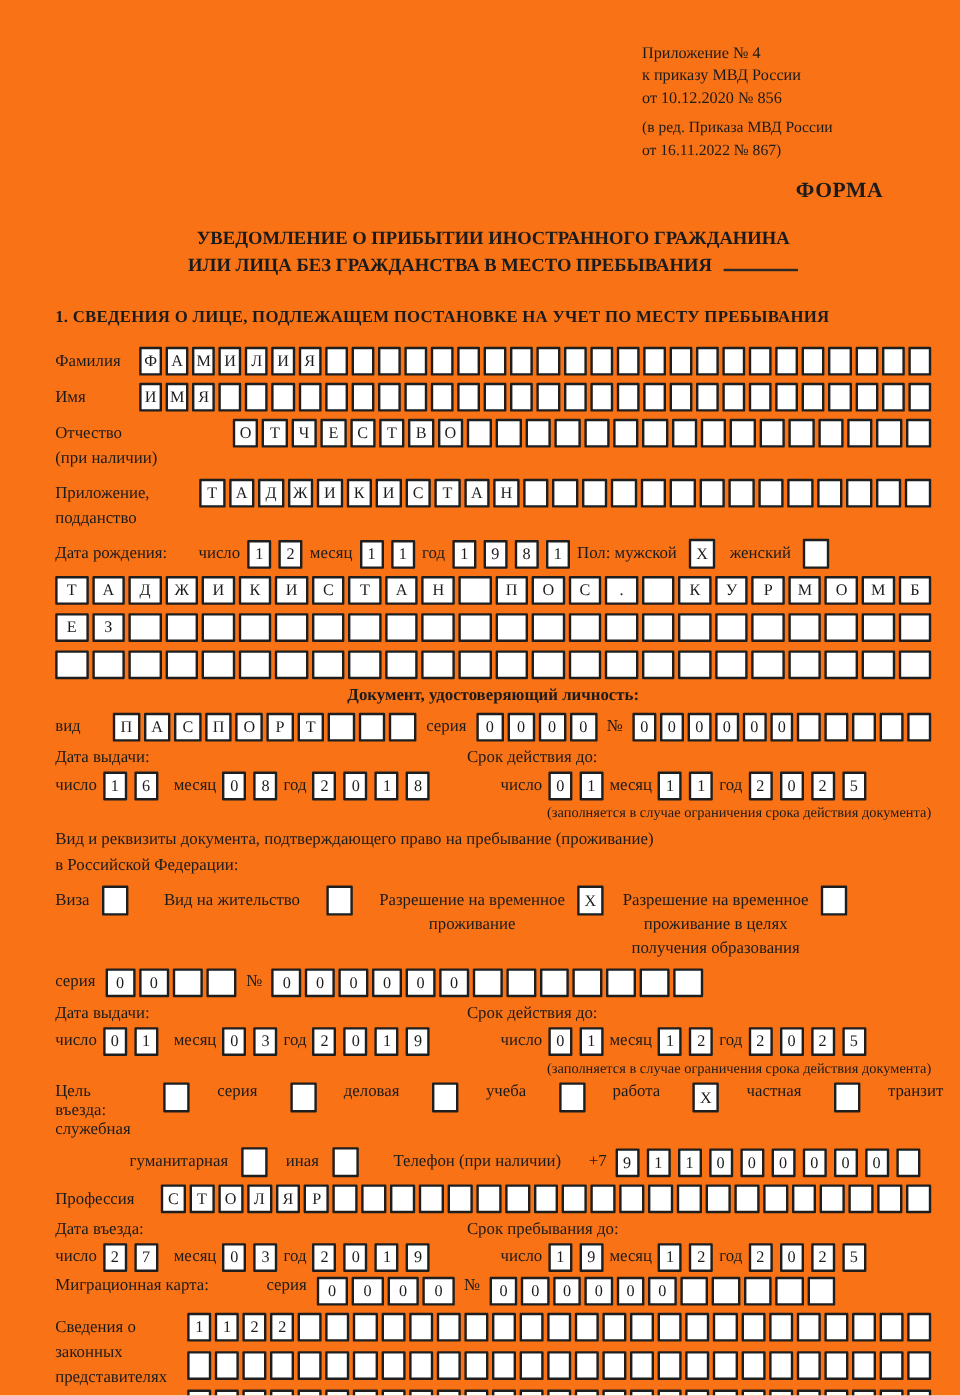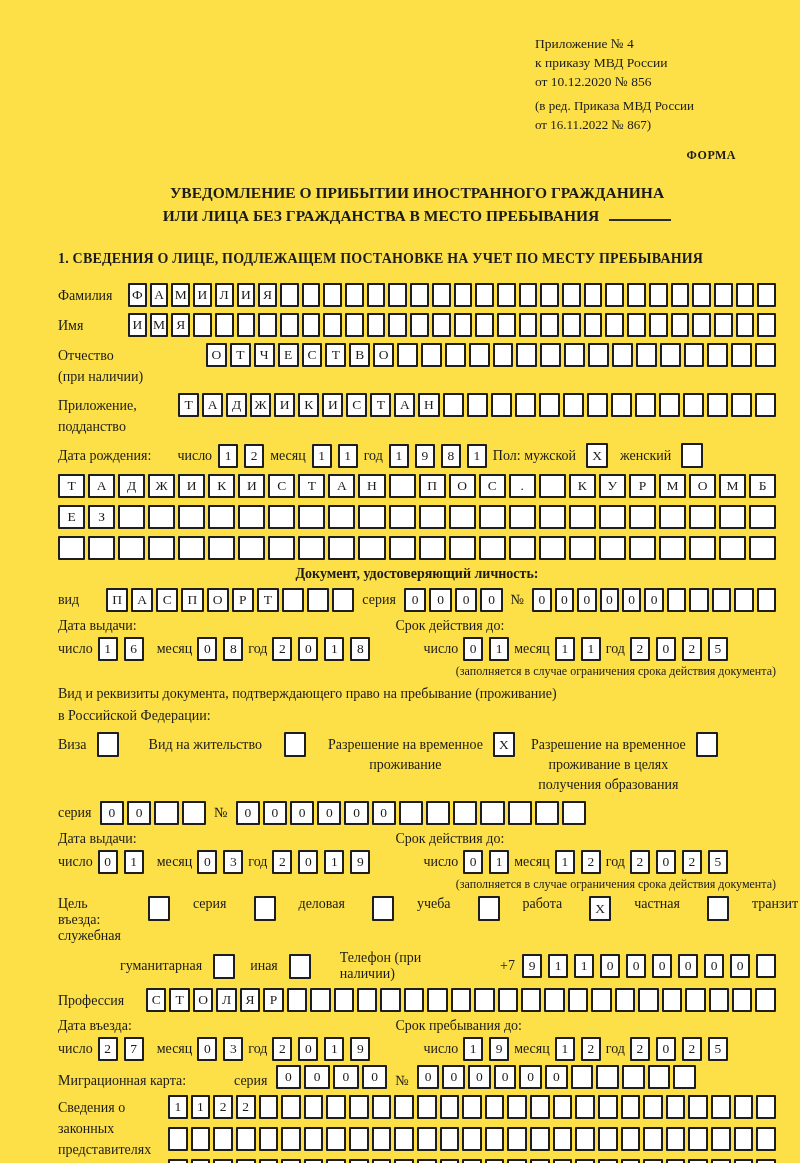--- a/index.html
+++ b/index.html
@@ -1,25 +1,25 @@
 <!DOCTYPE html>
 <html><head>
 <meta charset="utf-8">
 <style>
   html,body { margin:0; padding:0; background:#ffffff; }
   .page {
     position:relative; width:800px; height:1163px; box-sizing:border-box;
-    background:#fde047; color:#1b1b1b;
+    background:#f97316; color:#1b1b1b;
     font-family:"Liberation Serif", serif; font-size:14px;
-    padding:34px 24px 14px 58px; overflow:hidden;
+    padding:34px 24px 14px 46px; overflow:hidden;
   }
   
   .hdr { width:235px; margin-left:auto; margin-right:6px; line-height:19px; font-size:13.5px; }
   .hdr .rev { margin-top:5px; font-size:13px; }
-  .forma { text-align:right; margin:14px 40px 0 0; font-weight:bold; font-size:12px; letter-spacing:0.5px; }
+  .forma { text-align:right; margin:14px 40px 0 0; font-weight:bold; font-size:18px; letter-spacing:0.5px; }
   
   .title { text-align:center; font-weight:bold; font-size:15.5px; line-height:23px; margin-top:18px; }
   .t-underline { display:inline-block; width:62px; border-bottom:2.5px solid #2a2a2a; margin-left:10px; }
   .section-h { font-weight:bold; font-size:14px; margin-top:24px; letter-spacing:0.2px; }
   .fields { margin-top:16px; }
   
   .frow { display:flex; align-items:flex-start; margin-bottom:6px; }
   .flabel { flex-shrink:0; line-height:21px; padding-top:2px; }
   
   .cells { display:flex; gap:3px; }
@@ -656,21 +656,21 @@
           <div class="cells fixed">
               <span class="cell">2</span>
               <span class="cell">0</span>
               <span class="cell">2</span>
               <span class="cell">5</span>
             </div>
         </div>
       </div>
     </div>
 
-    <div class="frow" style="align-items:flex-end; gap:8px; margin-right:80px; margin-top:4px;">
+    <div class="frow" style="align-items:flex-start; gap:8px; margin-right:80px; margin-top:4px;">
       <span style="width:168px">Миграционная карта:</span>
       <span>серия</span>
       <div class="cells fill" style="flex-grow:4">
           <span class="cell">0</span>
           <span class="cell">0</span>
           <span class="cell">0</span>
           <span class="cell">0</span>
         </div>
       <span>№</span>
       <div class="cells fill" style="flex-grow:11">

